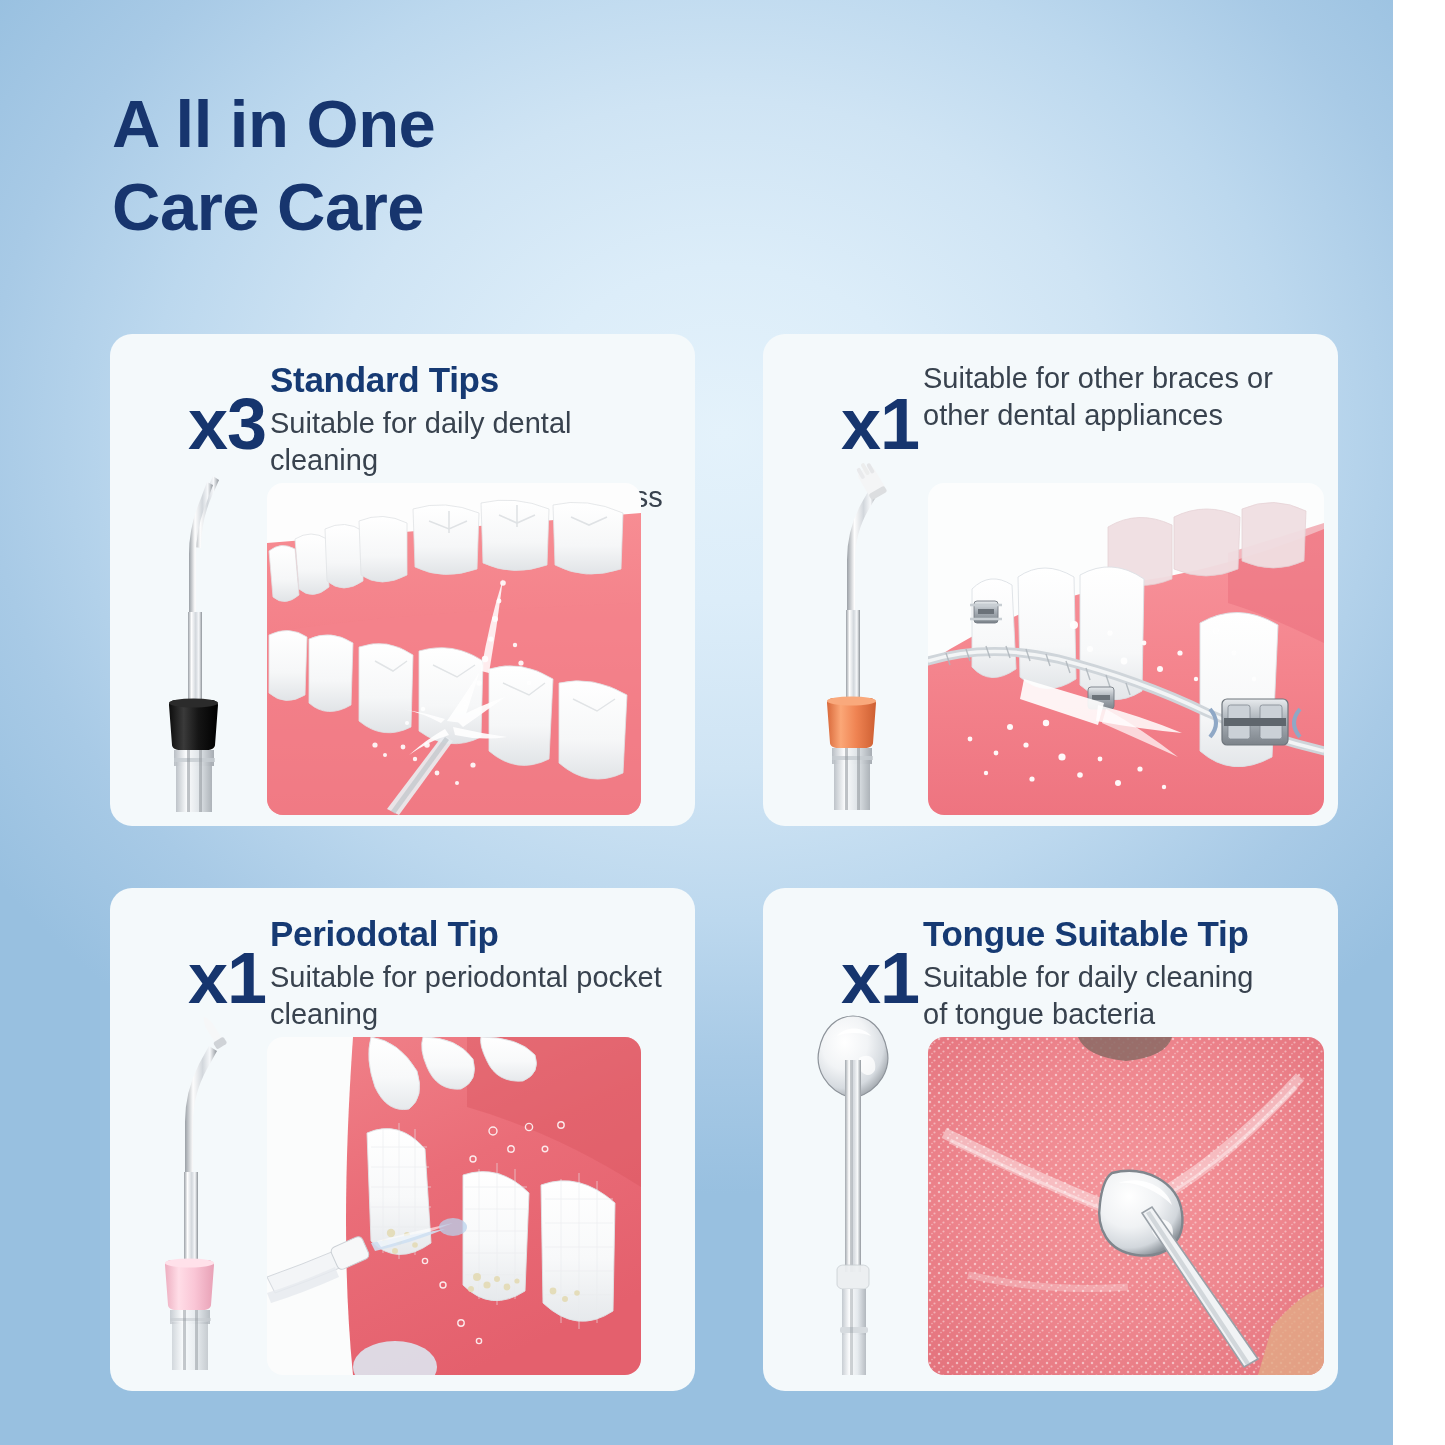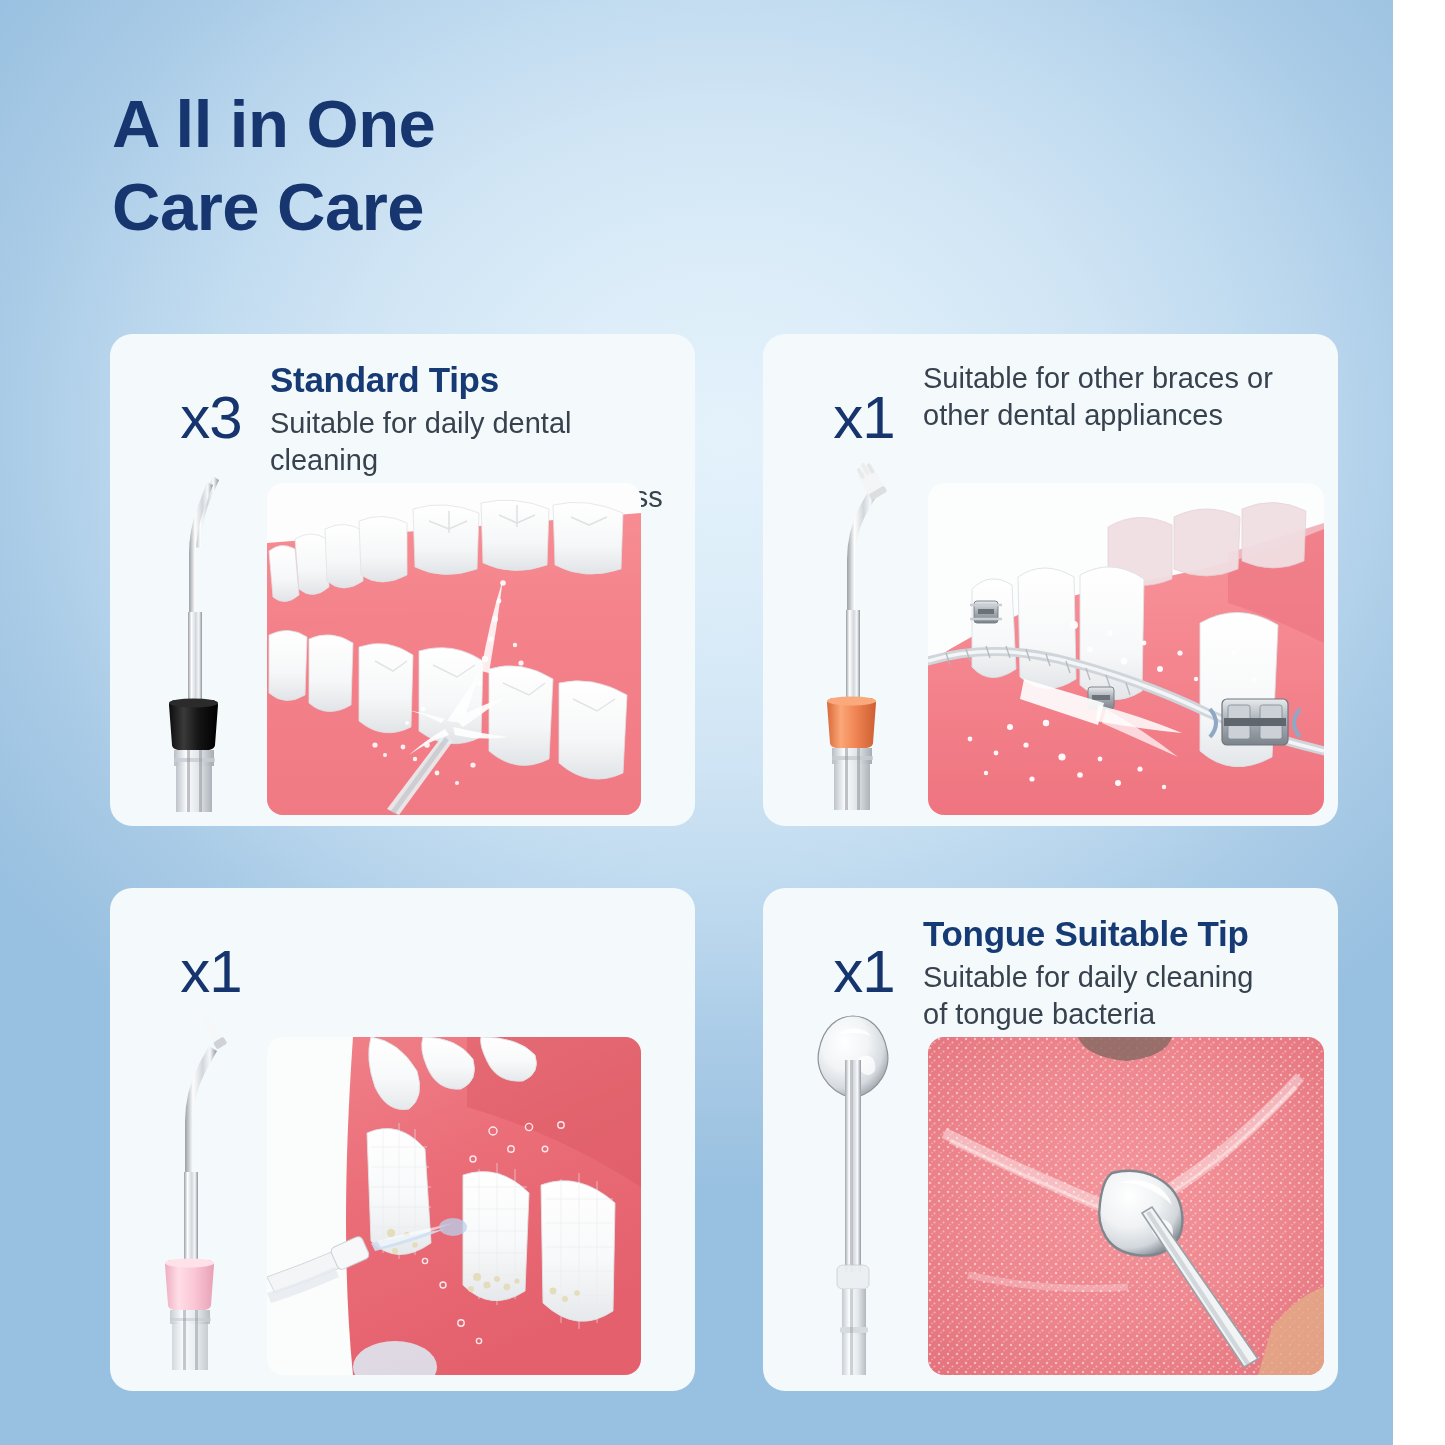--- a/index.html
+++ b/index.html
@@ -63,24 +63,24 @@
     left: 0;
     top: 26px;
     width: 100%;
     height: 120px;
   }
   .qty {
     position: absolute;
     left: 46px;
     top: 28px;
     width: 110px;
-    text-align: center;
+    text-align: right;
     color: #16356e;
-    font-size: 60px;
-    font-weight: normal;
+    font-size: 72px;
+    font-weight: bold;
     letter-spacing: -1px;
     line-height: 1;
   }
   .head-text {
     position: absolute;
     left: 160px;
     top: 0;
     right: 12px;
   }
   .tip-title {
@@ -149,20 +149,23 @@
         <p class="tip-desc">Suitable for other braces or
 other dental appliances</p>
       </div>
     </div>
   </div>
 
   <div class="card" id="card-3">
     <div class="card-head">
       <div class="qty">x1</div>
       <div class="head-text">
+        <p class="tip-title">Periodotal Tip</p>
+        <p class="tip-desc">Suitable for periodontal pocket
+cleaning</p>
       </div>
     </div>
   </div>
 
   <div class="card" id="card-4">
     <div class="card-head">
       <div class="qty">x1</div>
       <div class="head-text">
         <p class="tip-title">Tongue Suitable Tip</p>
         <p class="tip-desc">Suitable for daily cleaning

